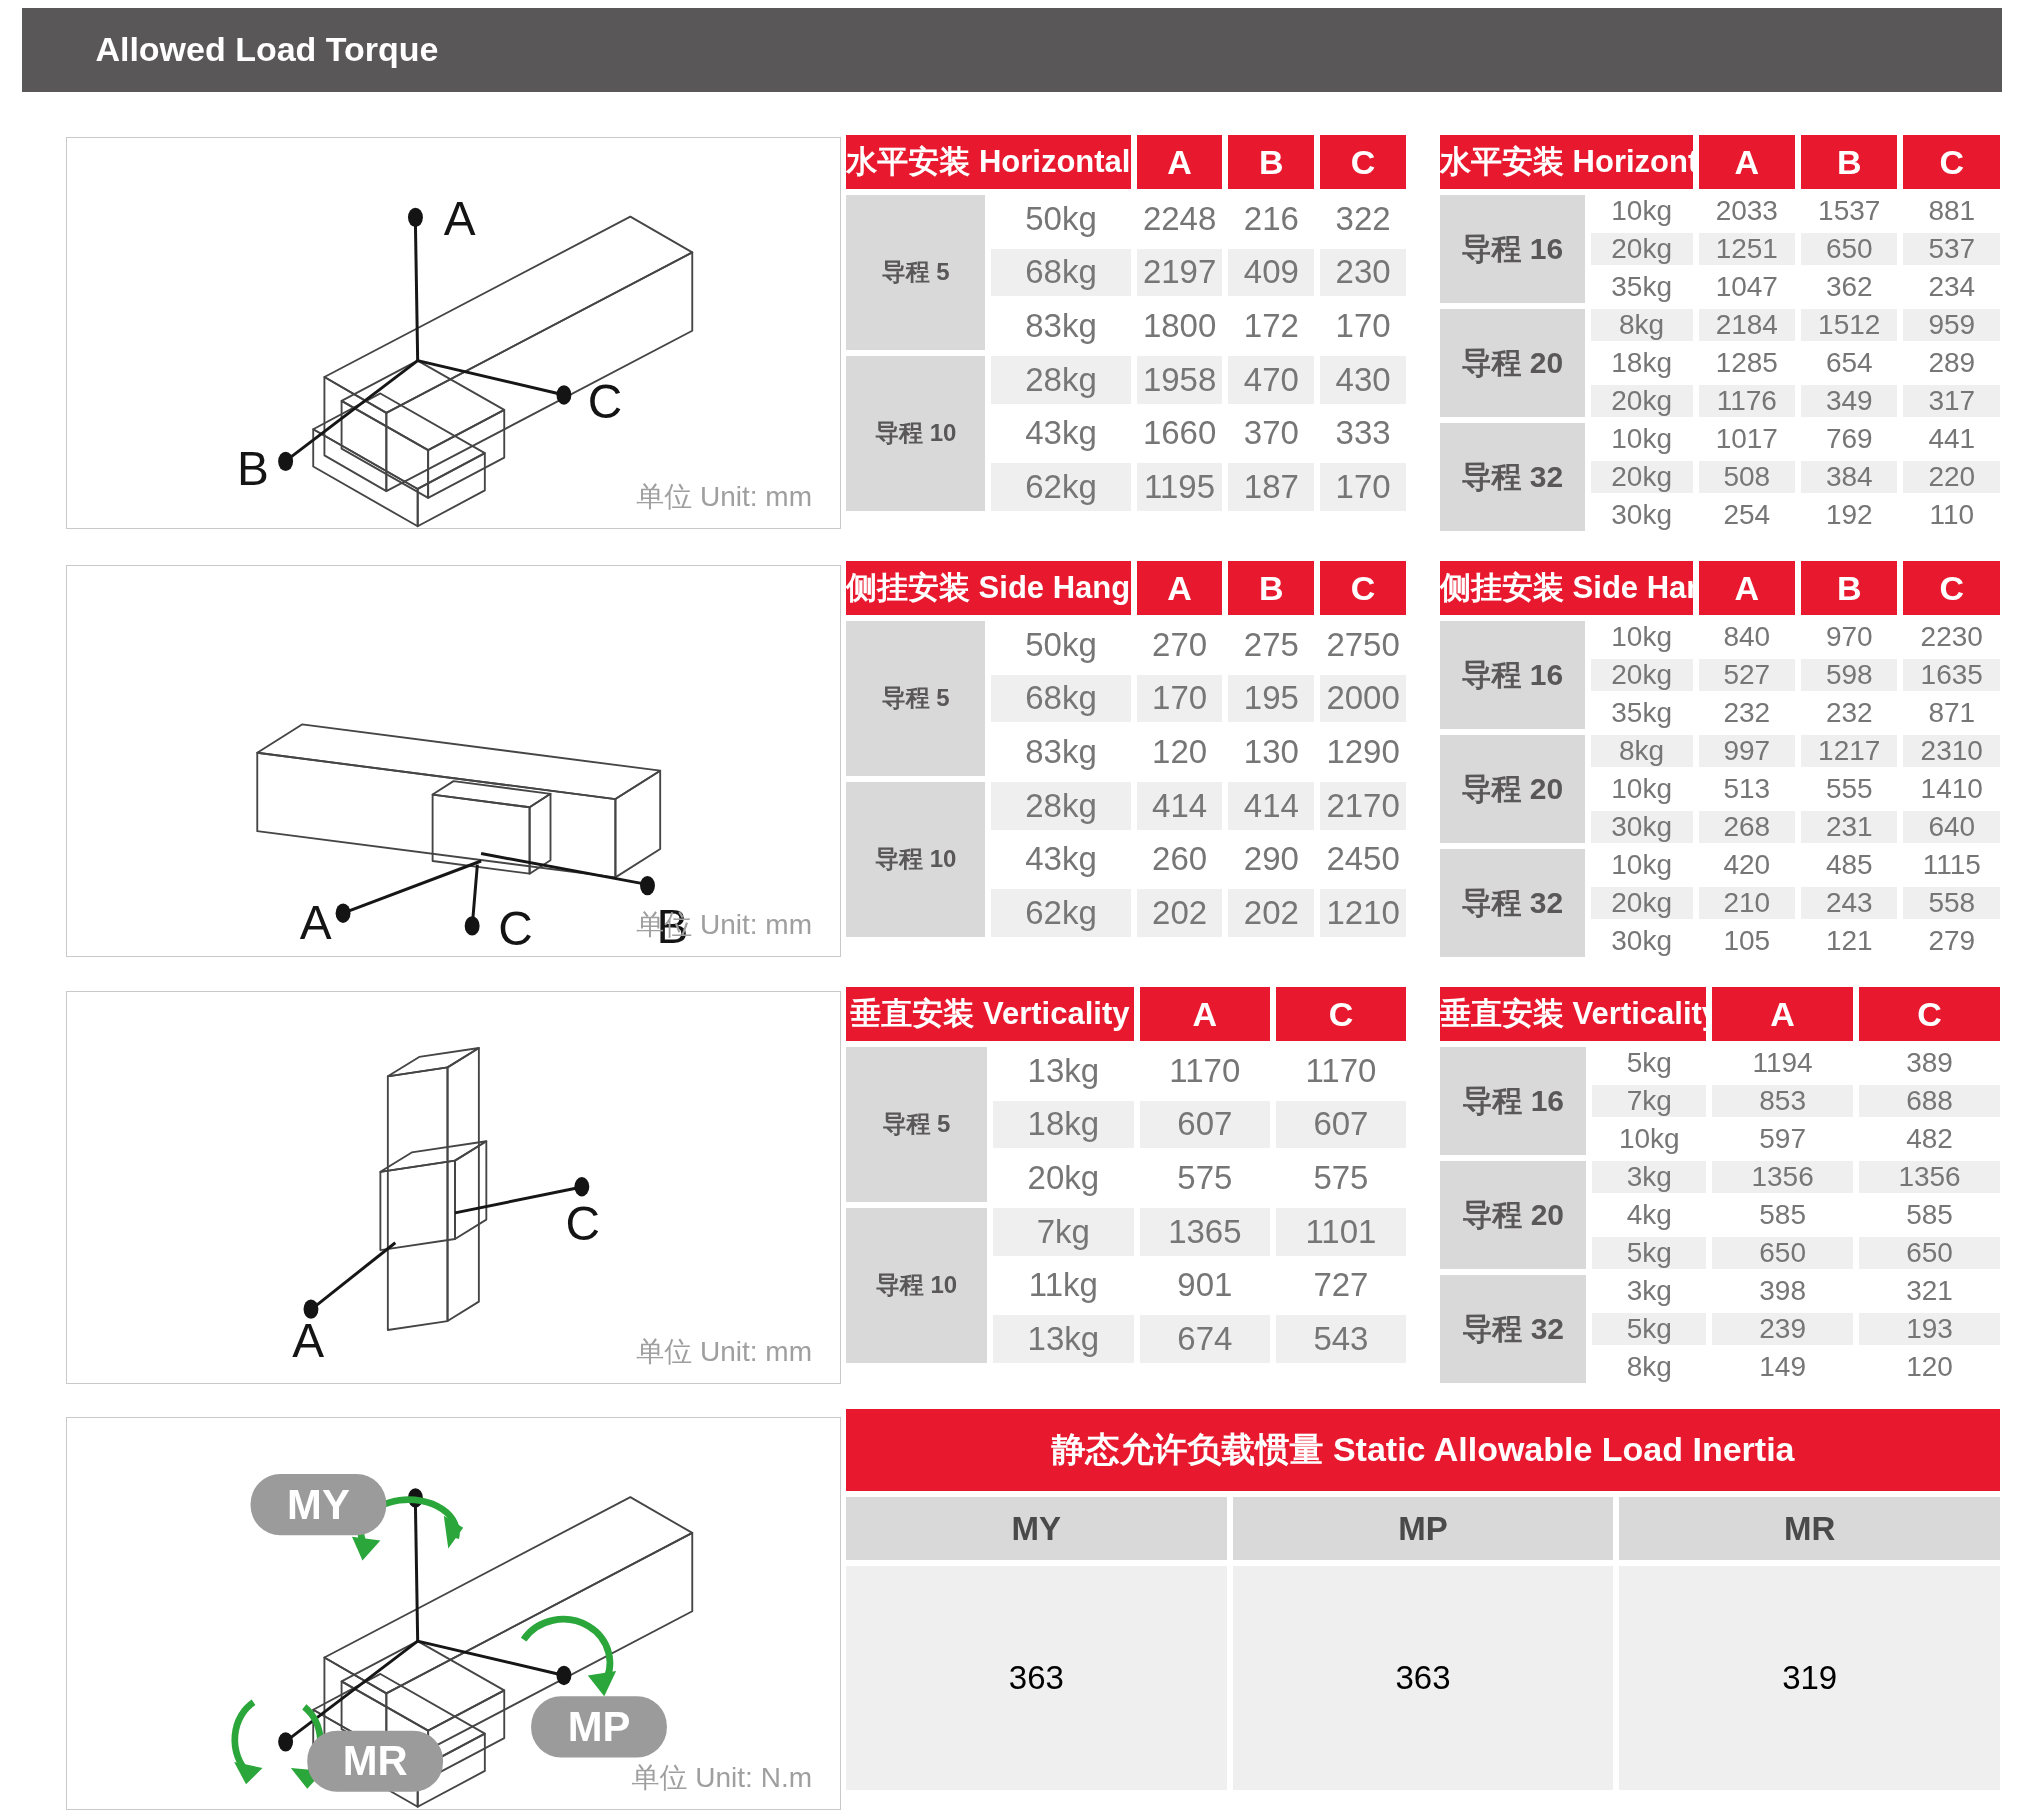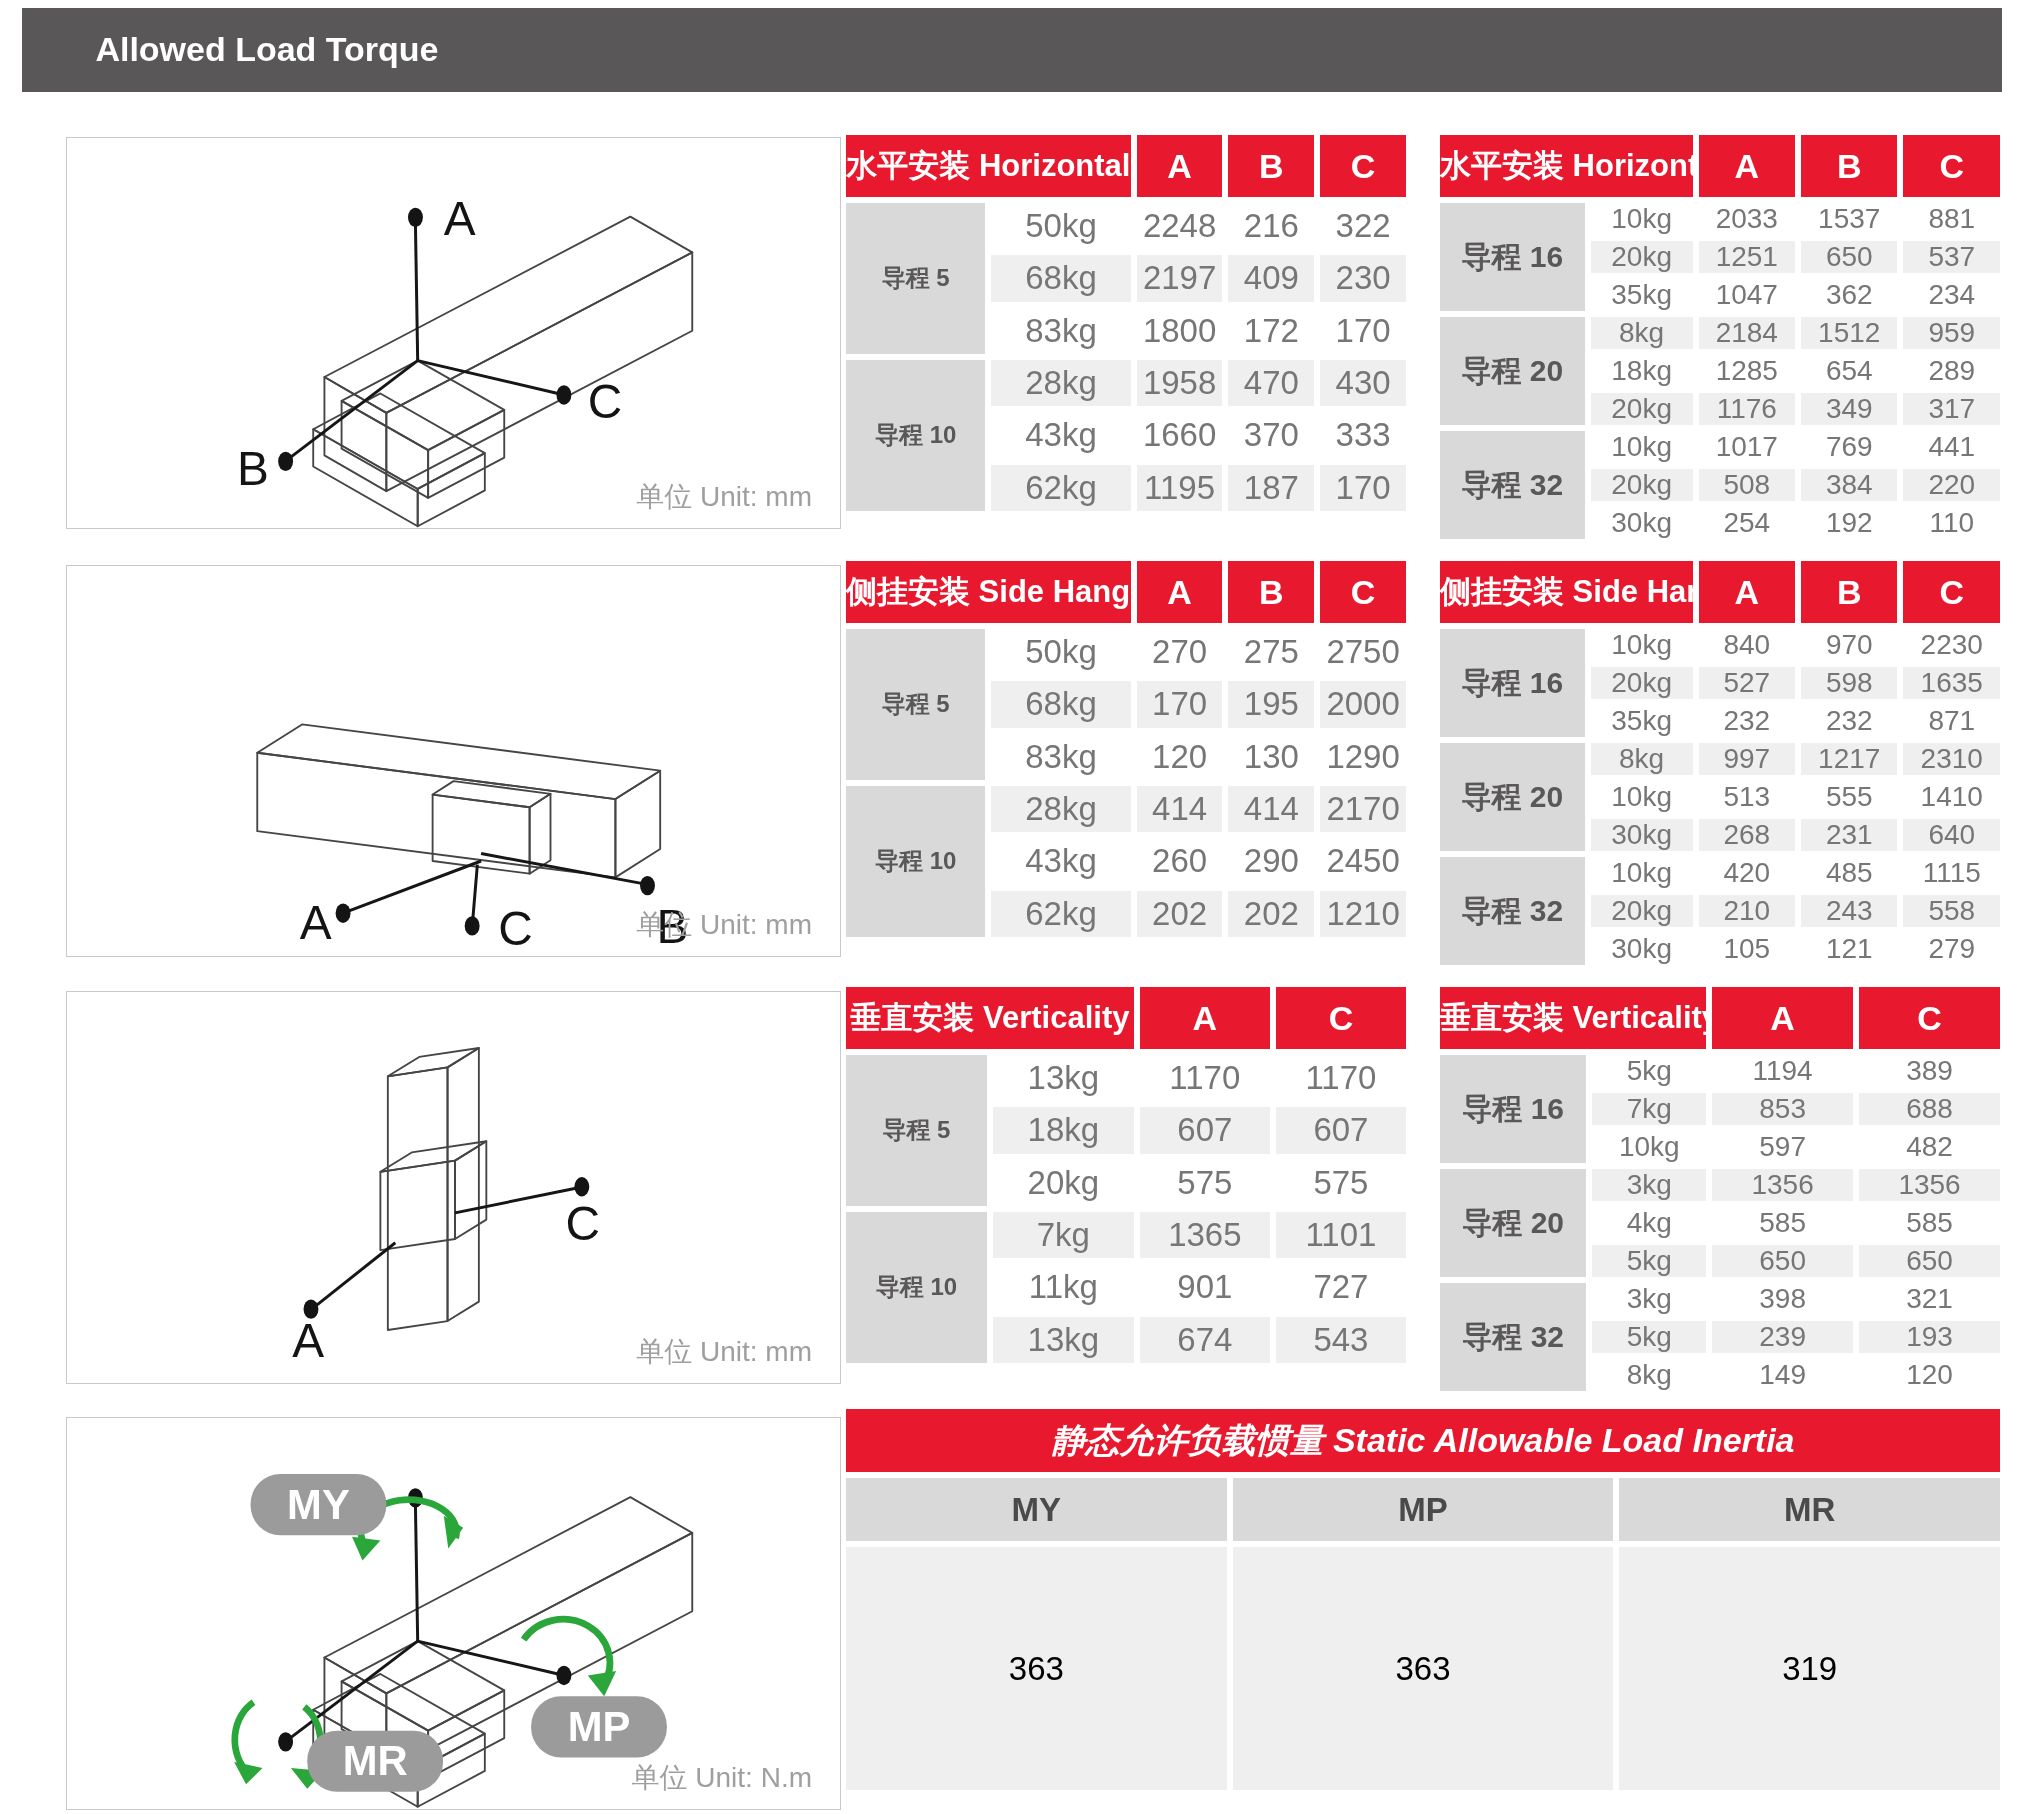--- a/index.html
+++ b/index.html
@@ -33,32 +33,32 @@
   #t0{left:840px;top:129px;width:572px;height:388px}
   #t1{left:1434px;top:129px;width:572px;height:388px}
   #t2{left:840px;top:555px;width:572px;height:388px}
   #t3{left:1434px;top:555px;width:572px;height:388px}
   #t4{left:840px;top:981px;width:572px;height:388px}
   #t5{left:1434px;top:981px;width:572px;height:388px}
   #t6{left:840px;top:1403px;width:1166px;height:393px}
 
   table.torque,table.inertia{width:100%;height:100%;border-collapse:separate;border-spacing:6px;table-layout:fixed;}
   table.torque td,table.inertia td{text-align:center;vertical-align:middle;padding:0;overflow:hidden;white-space:nowrap;}
-  tr.head{height:62px;}
+  tr.head{height:54px;}
   td.hd{background:#e8192e;color:#ffffff;font-weight:bold;font-size:34px;}
   td.hd-title{font-size:31px;}
   td.lead{background:#d9d9d9;color:#595757;font-weight:bold;font-size:24px;}
   td.data{color:#767676;font-size:33px;}
   tr.odd td.data{background:#ffffff;}
   tr.even td.data{background:#efefef;}
   .dense td.data{font-size:28px;}
   .dense td.lead{font-size:30px;}
 
   
-  tr.ihead{height:63px;font-style:italic;}
+  tr.ihead{height:82px;}
   tr.isub{height:63px;}
   td.sub{background:#d9d9d9;color:#4a4a4a;font-weight:bold;font-size:33px;}
   td.val{background:#efefef;color:#000000;font-size:33px;}
 </style>
 </head>
 <body>
 
 <header class="titlebar">
   <span class="t-en">Allowed Load Torque</span>
 </header>

